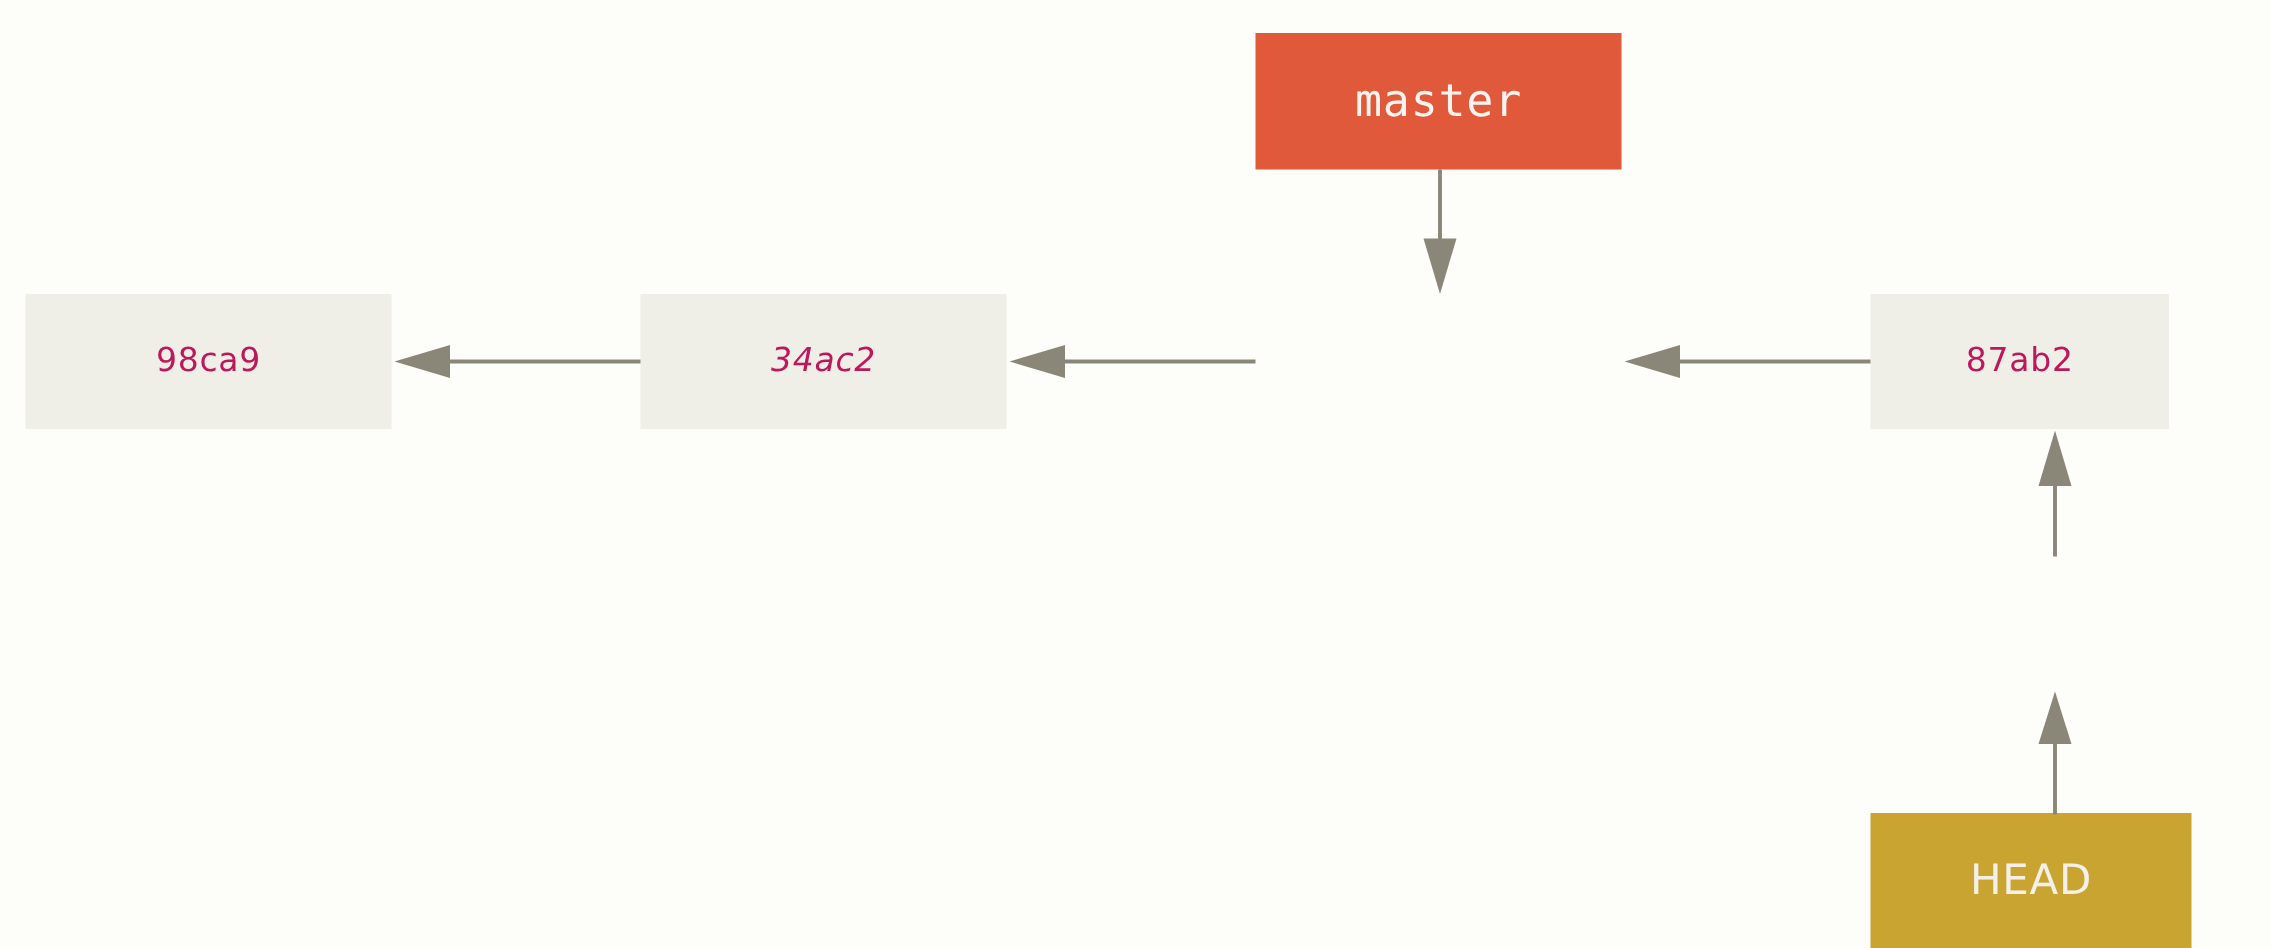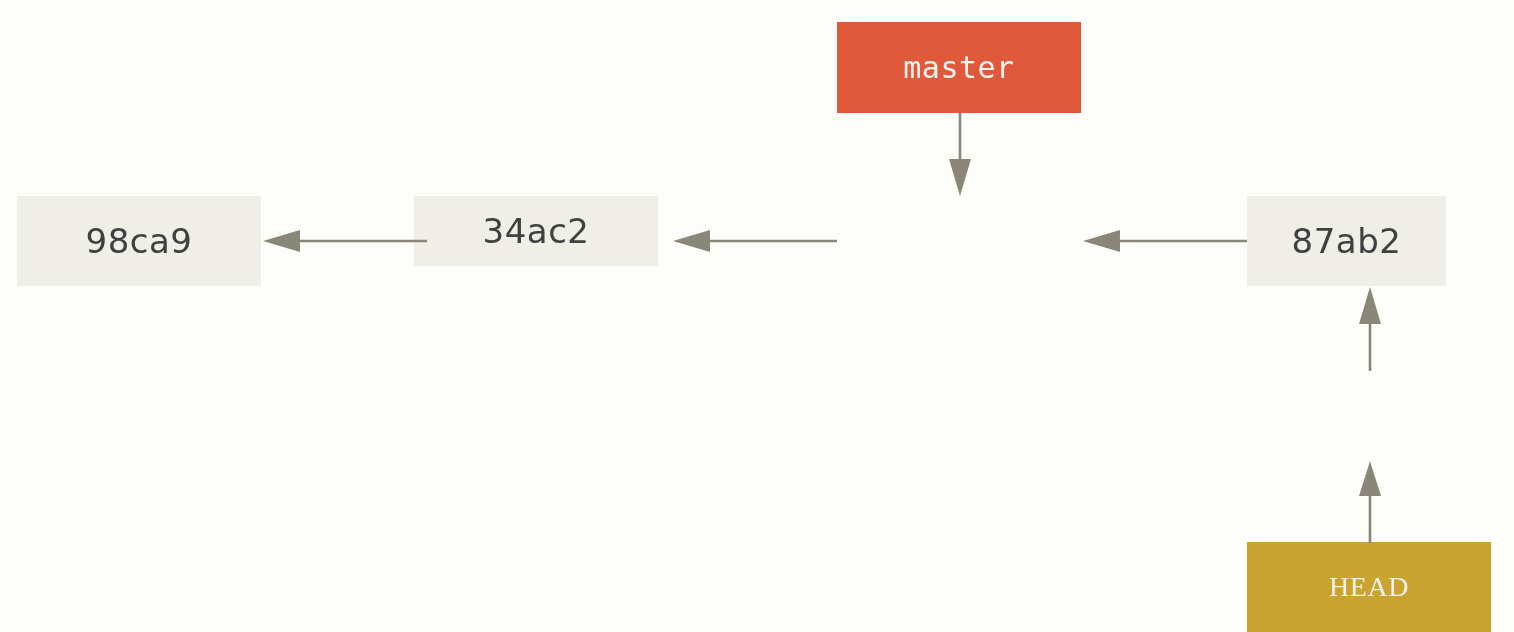--- a/index.html
+++ b/index.html
@@ -21,23 +21,23 @@
     position: absolute;
     box-sizing: border-box;
     display: flex;
     align-items: center;
     justify-content: center;
     text-align: center;
     line-height: 1;
   }
   .commit-node {
     background: #efeee7;
-    color: #404040;
+    color: #be185d;
     font-family: "DejaVu Sans", sans-serif;
-    font-size: 34px;
+    font-size: 22px;
     letter-spacing: 0.5px;
   }
   .branch-node {
     background: #e0593a;
     color: #f7f4f0;
     font-family: "DejaVu Sans Mono", monospace;
     font-size: 30px;
     letter-spacing: 0.5px;
   }
   .head-node {
@@ -61,35 +61,35 @@
 </style>
 </head>
 <body>
 
 <div id="canvas">
 
   <div class="node commit-node" style="left:17px;  top:196px; width:244px; height:90px;">
     <span>98ca9</span>
   </div>
 
-  <div class="node commit-node" style="left:414px; top:196px; width:244px; height:70px;">
+  <div class="node commit-node" style="left:427px; top:196px; width:244px; height:90px;font-style:italic;">
     <span>34ac2</span>
   </div>
 
 
   <div class="node commit-node" style="left:1247px; top:196px; width:199px; height:90px;">
     <span>87ab2</span>
   </div>
 
   <div class="node branch-node" style="left:837px; top:22px; width:244px; height:91px;text-align:right;">
     <span>master</span>
   </div>
 
 
-  <div class="node head-node" style="left:1247px; top:542px; width:244px; height:90px;font-family:Liberation Serif, serif;">
+  <div class="node head-node" style="left:1247px; top:542px; width:214px; height:90px;">
     <span>HEAD</span>
   </div>
 
   <svg class="arrow" style="left:261px; top:220px;" width="166" height="42">
     <line class="arrow-line" x1="166" y1="21" x2="38" y2="21"></line>
     <polygon class="arrow-head" points="2,21 39,10 39,32"></polygon>
   </svg>
 
   <svg class="arrow" style="left:671px; top:220px;" width="166" height="42">
     <line class="arrow-line" x1="166" y1="21" x2="38" y2="21"></line>

